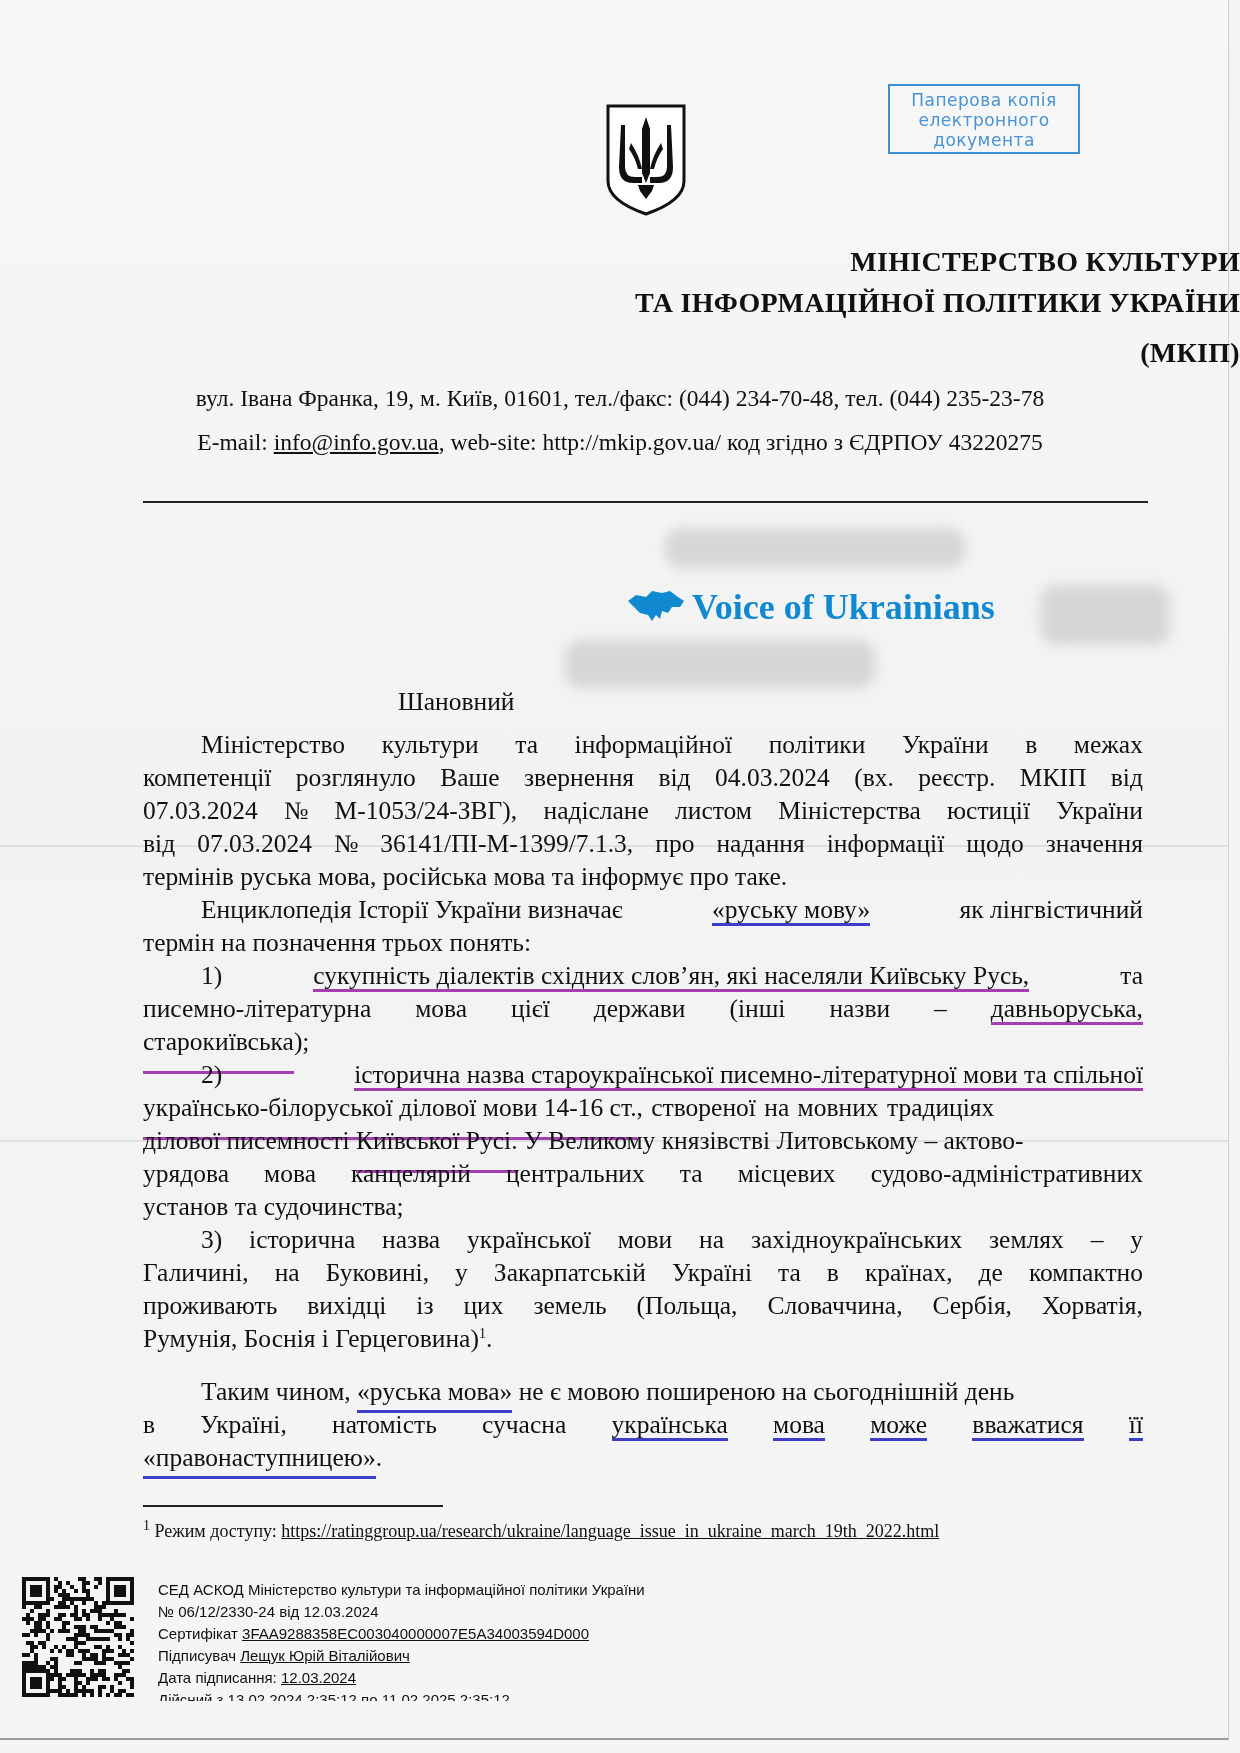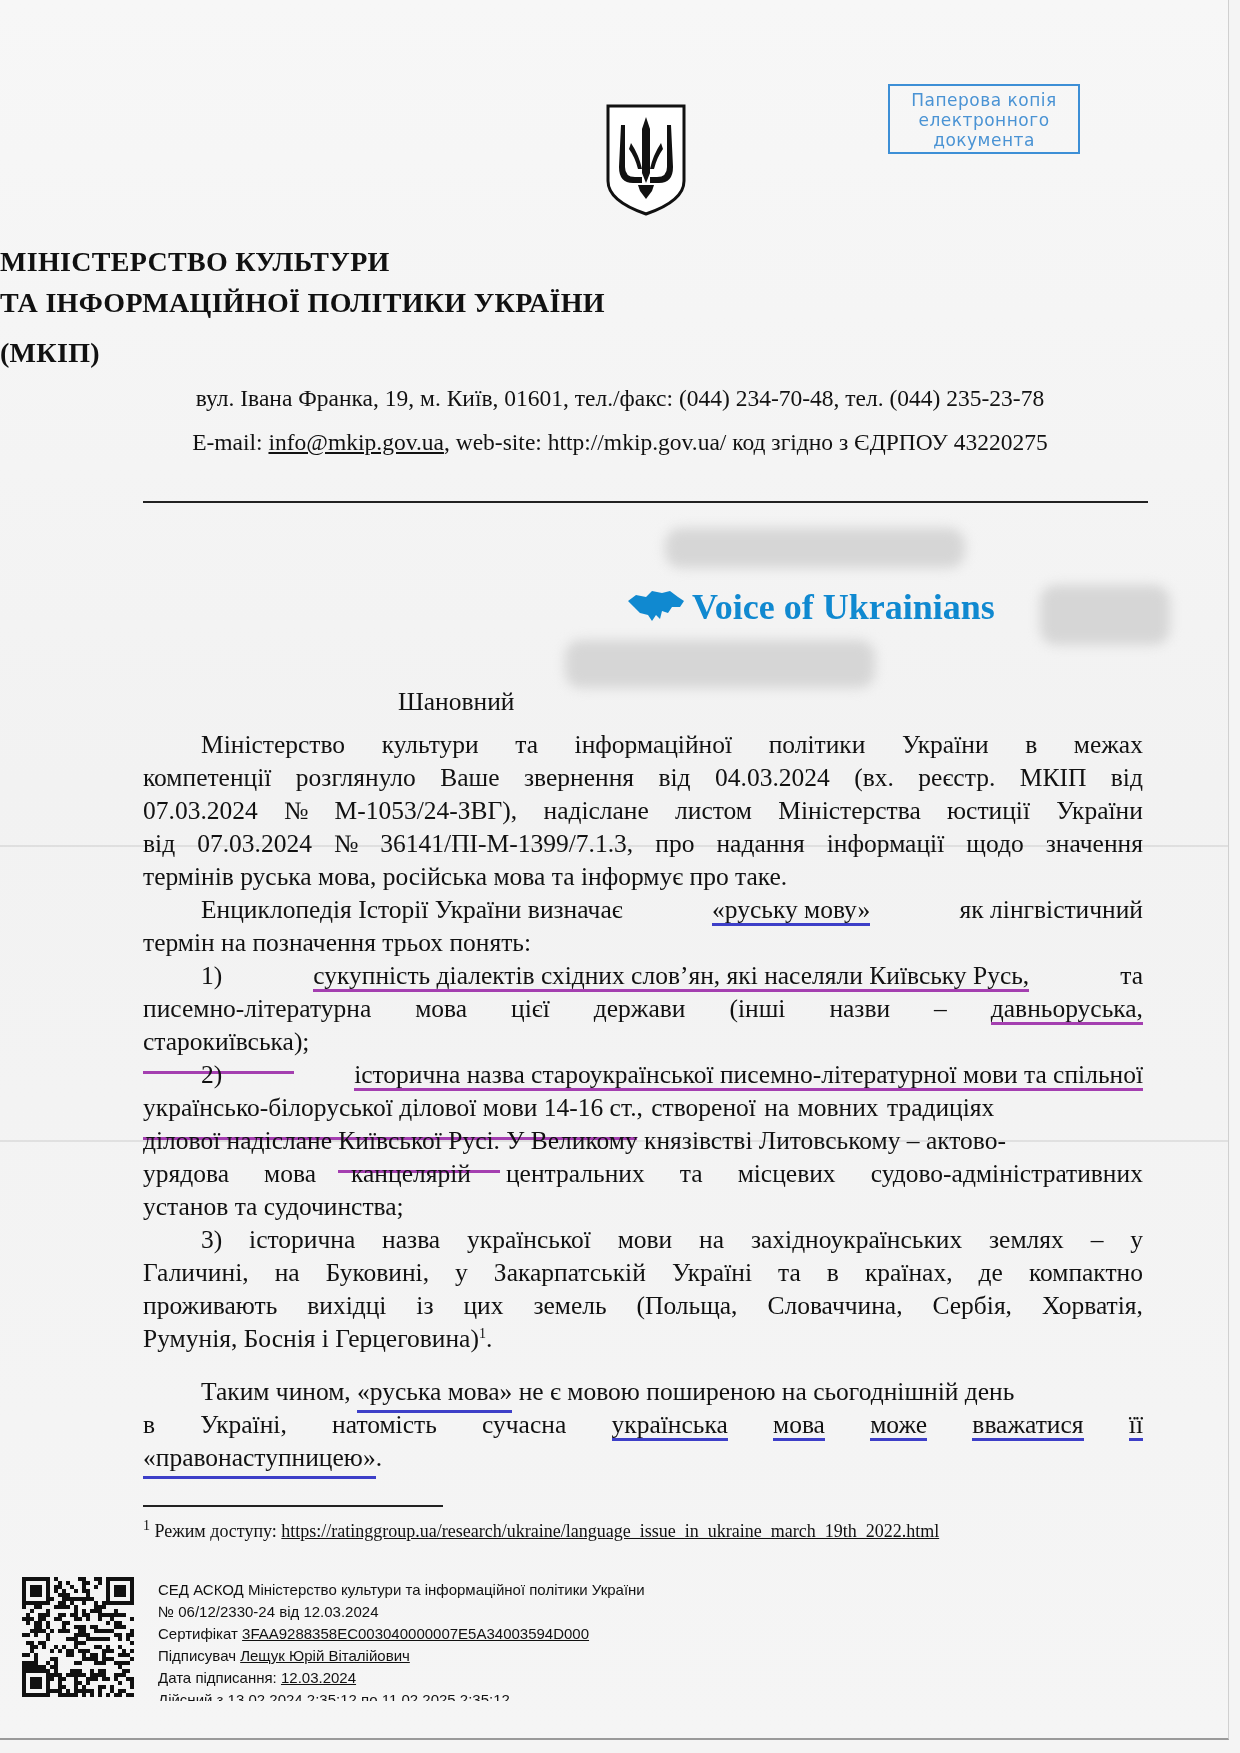--- a/index.html
+++ b/index.html
@@ -19,21 +19,21 @@
   .stamp {
     position: absolute; left: 888px; top: 84px; width: 192px; height: 70px;
     border: 2px solid #3d8fd6; color: #4a93d4;
     font-family: "DejaVu Sans", sans-serif; font-size: 17px; line-height: 20px;
     text-align: center; padding-top: 4px; box-sizing: border-box; letter-spacing: 0.5px;
   }
   .stamp div { white-space: nowrap; }
 
   .emblem { position: absolute; left: 605px; top: 103px; width: 82px; height: 114px; }
 
-  .hdr { position: absolute; left: 0; width: 1240px; text-align: left; font-weight: bold; font-size: 28px; letter-spacing: 0.3px; }
+  .hdr { position: absolute; left: 0; width: 1240px; text-align: right; font-weight: bold; font-size: 28px; letter-spacing: 0.3px; }
   .addr { position: absolute; left: 0; width: 1240px; text-align: center; font-size: 23.5px; }
   .addr .u { text-decoration: underline; }
   .rule { position: absolute; left: 143px; top: 501px; width: 1005px; height: 2px; background: #222; }
 
   .redact { position: absolute; background: #d6d6d6; filter: blur(6px); border-radius: 16px; }
 
   .wm { position: absolute; left: 626px; top: 585px; height: 44px; display: flex; align-items: center; }
   .wm-map { width: 60px; height: 36px; margin-right: 6px; }
   .wm-text { color: #1089d0; font-weight: bold; font-size: 36px; font-family: "Liberation Serif", serif; }
 
@@ -75,21 +75,21 @@
     <path d="M26 40 Q34 52 37 66 L33 66 Q30 54 24 46 Z" fill="#111"></path>
     <path d="M56 40 Q48 52 45 66 L49 66 Q52 54 58 46 Z" fill="#111"></path>
     <path d="M33 82 L49 82 L47 88 L41 96 L35 88 Z" fill="#111"></path>
   </svg>
 
   <div class="hdr" style="top:246px">МІНІСТЕРСТВО КУЛЬТУРИ</div>
   <div class="hdr" style="top:287px">ТА ІНФОРМАЦІЙНОЇ ПОЛІТИКИ УКРАЇНИ</div>
   <div class="hdr" style="top:337px">(МКІП)</div>
   <div class="addr" style="top:385px">вул. Івана Франка, 19, м. Київ, 01601, тел./факс: (044) 234-70-48, тел. (044) 235-23-78</div>
   <div class="addr" style="top:429px">
-    <span>E-mail: </span><span class="u">info@mkip.gov.ua</span><span>, web-site: http://mkip.gov.ua/ код згідно з ЄДРПОУ 43220275</span>
+    <span>E-mail: </span><span class="u">info@info.gov.ua</span><span>, web-site: http://mkip.gov.ua/ код згідно з ЄДРПОУ 43220275</span>
   </div>
   <div class="rule"></div>
 
   <div class="redact" style="left:665px;top:528px;width:300px;height:40px"></div>
   <div class="redact" style="left:565px;top:640px;width:310px;height:48px"></div>
   <div class="redact" style="left:1040px;top:585px;width:130px;height:60px"></div>
 
   <div class="wm">
     <svg class="wm-map" viewBox="0 0 60 36">
       <path d="M2 12 L10 6 L20 8 L26 2 L36 4 L44 2 L52 8 L58 12 L54 18 L46 18 L42 24 L36 22 L34 30 L30 26 L26 32 L22 26 L14 24 L8 18 Z" fill="#1089d0"></path>
@@ -174,21 +174,21 @@
     </div>
 
     <div class="line j ind">
       <span>2)</span>
       <span class="ul-p">історична назва староукраїнської писемно-літературної мови та спільної</span>
     </div>
     <div class="line">
       <span class="ul-p">українсько-білоруської ділової мови 14-16 ст.</span><span style="word-spacing:2px">, створеної на мовних традиціях</span>
     </div>
     <div class="line">
-      <span>ділової надіслане </span><span class="ul-p">Київської Русі.</span><span> У Великому князівстві Литовському – актово-</span>
+      <span>ділової писемності </span><span class="ul-p">Київської Русі.</span><span> У Великому князівстві Литовському – актово-</span>
     </div>
     <div class="line j">
         <span>урядова</span>
         <span>мова</span>
         <span>канцелярій</span>
         <span>центральних</span>
         <span>та</span>
         <span>місцевих</span>
         <span>судово-адміністративних</span>
       </div>

